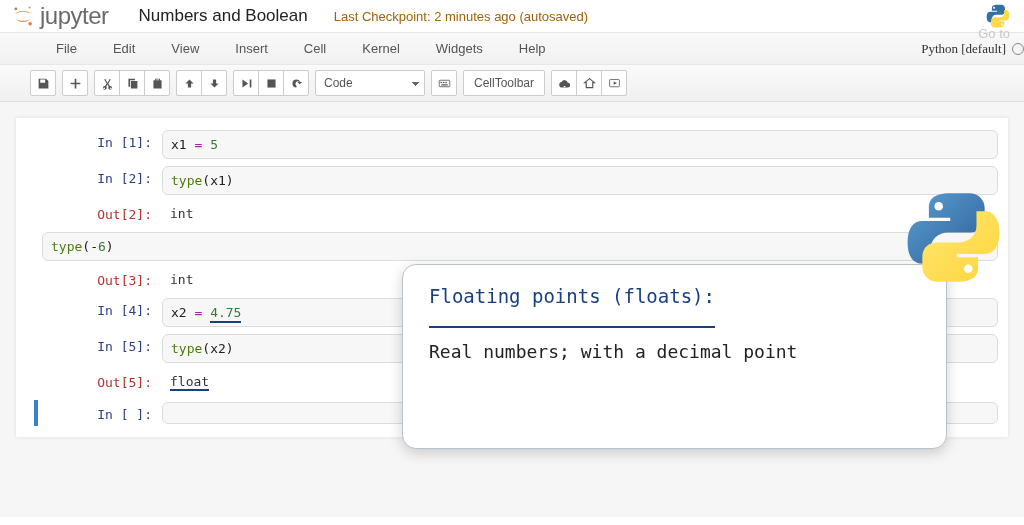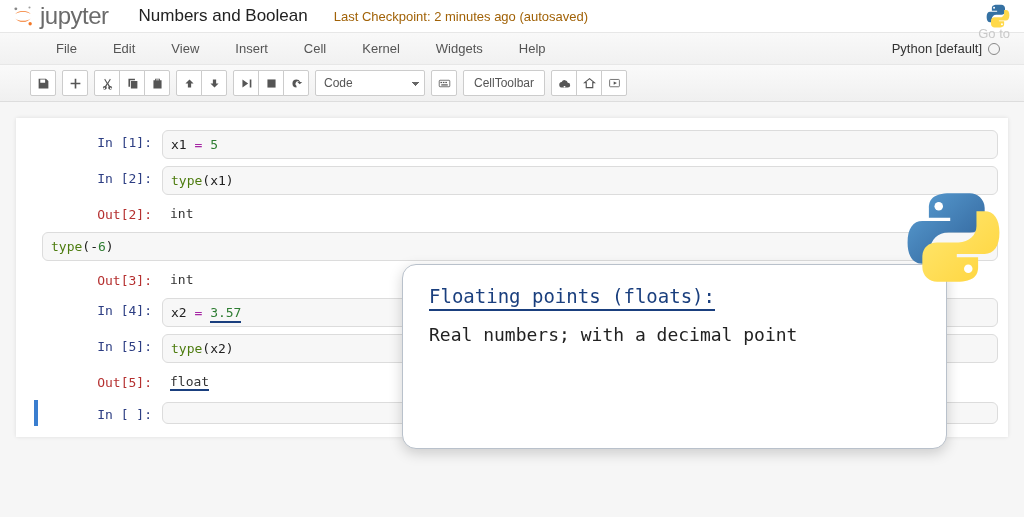--- a/index.html
+++ b/index.html
@@ -38,21 +38,21 @@
     border-bottom: 1px solid #e7e7e7;
     border-top: 1px solid #e7e7e7;
     background: linear-gradient(#f9f9f9,#f1f1f1);
     font-size: 13px;
     color: #555;
   }
   .menubar .menu { padding: 4px 18px; cursor: pointer; }
   .menubar .filler { flex: 1; }
   .kernel-ind {
     display: flex; align-items: center; gap: 6px;
-    padding-right: 24px; font-size: 13px; color: #333;
+    padding-right: 0; font-size: 13px; color: #333; font-family: Liberation Serif, serif;
   }
   .kring {
     width: 12px; height: 12px; border: 1.5px solid #888; border-radius: 50%;
   }
 
   .toolbar {
     display: flex; align-items: center; gap: 6px;
     padding: 5px 6px 5px 30px;
     background: linear-gradient(#fafafa,#f0f0f0);
     border-bottom: 1px solid #ddd;
@@ -130,21 +130,21 @@
     background: #fff;
     border: 1.5px solid #b9c1cb;
     border-radius: 14px;
     box-shadow: 0 4px 14px rgba(0,0,0,.18);
     padding: 20px 26px 18px 26px;
     font-family: Menlo, Consolas, "DejaVu Sans Mono", monospace;
   }
   .pop-title {
     color: #1a3f7e; font-size: 19px; font-weight: 500;
     border-bottom: 2.5px solid #1a3f7e; display: inline-block;
-    padding-bottom: 2px; margin-bottom: 12px;
+    padding-bottom: 19px; margin-bottom: 12px;
   }
   .pop-body { color: #222; font-size: 18px; line-height: 1.35; }
 
   .bigpy {
     position: absolute; right: 18px; top: 185px;
     width: 105px; height: 105px;
   }
   .goto {
     position: absolute; right: 14px; top: 26px;
     font-size: 13px; color: #c9c9c9;
@@ -310,21 +310,21 @@
       </div>
     </div>
     <div class="cell">
       <div class="prompt out">Out[<span>3</span>]:</div>
       <div class="outbox">int</div>
     </div>
 
     <div class="cell">
       <div class="prompt in">In [<span>4</span>]:</div>
       <div class="codebox">
-        <span class="tok-name">x2 </span><span class="tok-op">= </span><span class="tok-num ul1">3.57</span>
+        <span class="tok-name">x2 </span><span class="tok-op">= </span><span class="tok-num ul1">4.75</span>
       </div>
     </div>
 
     <div class="cell">
       <div class="prompt in">In [<span>5</span>]:</div>
       <div class="codebox">
         <span class="tok-func">type</span><span class="tok-paren">(</span><span class="tok-name">x2</span><span class="tok-paren">)</span>
       </div>
     </div>
     <div class="cell">

